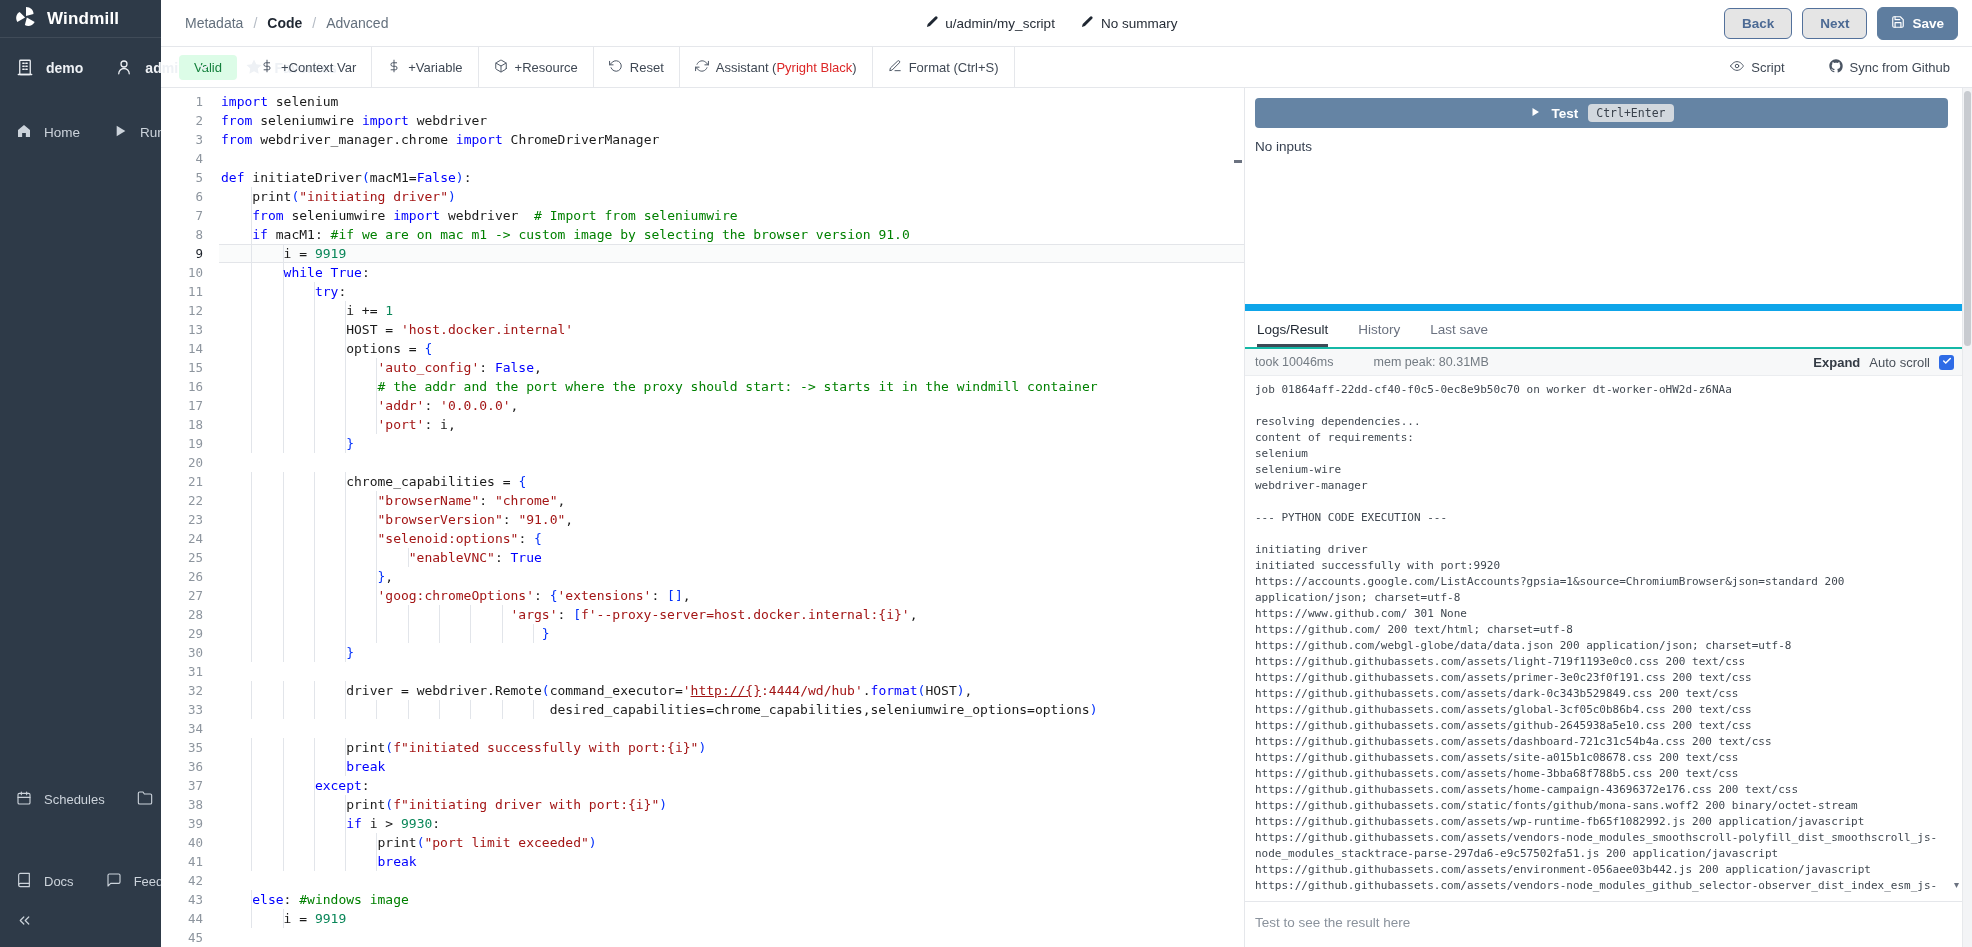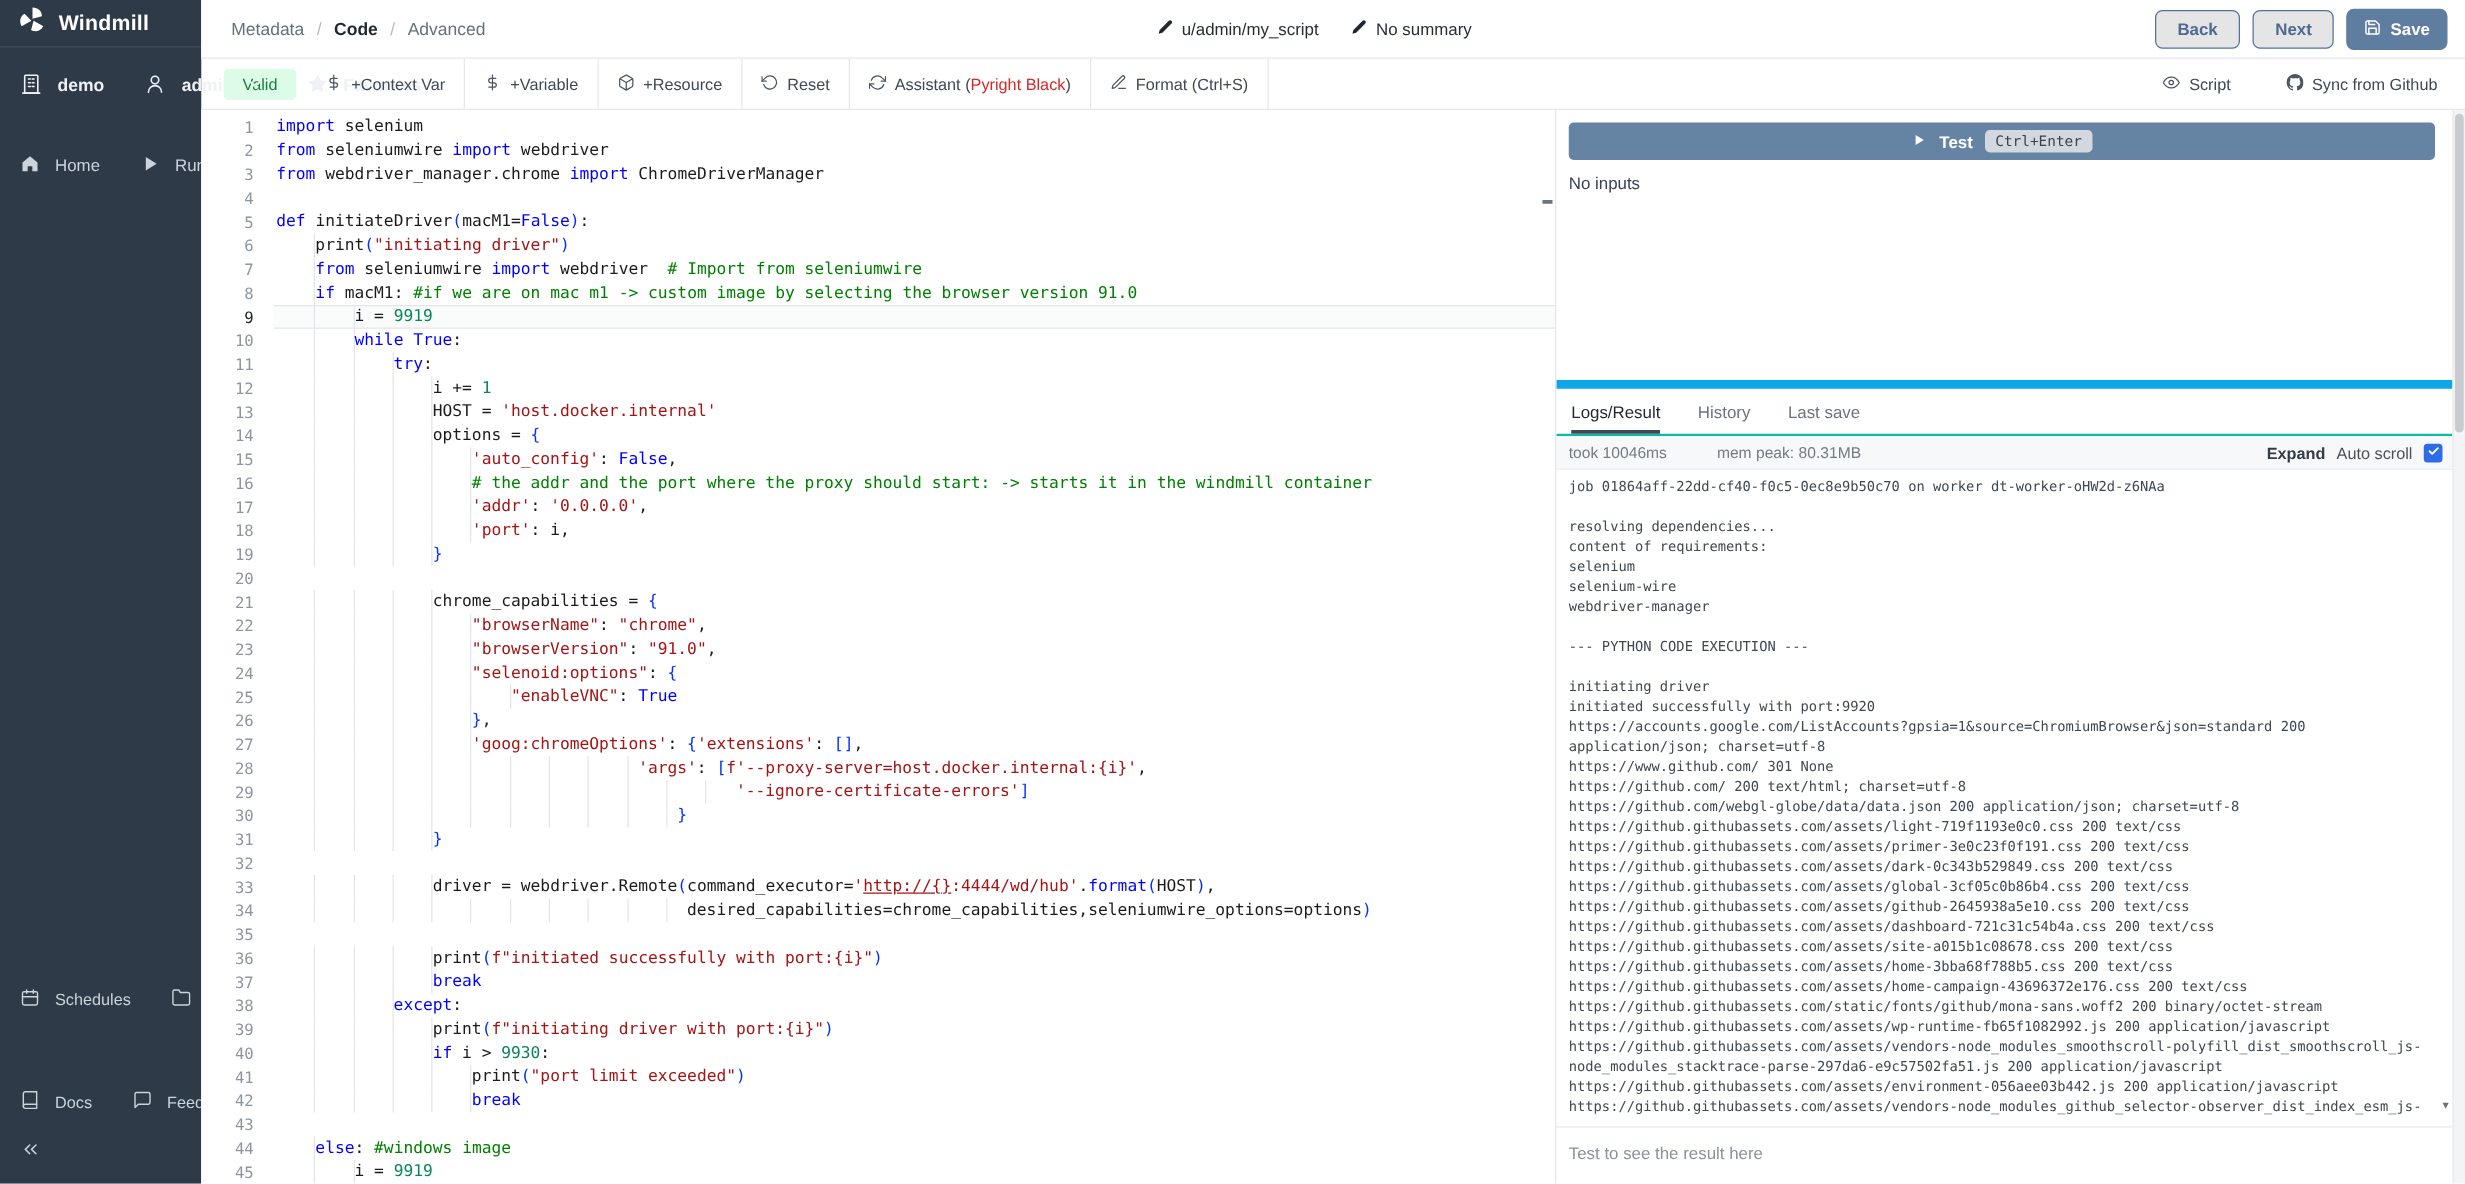--- a/index.html
+++ b/index.html
@@ -505,21 +505,20 @@
             <div class="cl"><span class="ig"></span><span class="ig"></span><span class="ig"></span><span class="ig"></span><span class="tk-br">}</span></div>
             <div class="cl"></div>
             <div class="cl"><span class="ig"></span><span class="ig"></span><span class="ig"></span><span class="ig"></span><span class="tk-tx">chrome_capabilities = </span><span class="tk-br">{</span></div>
             <div class="cl"><span class="ig"></span><span class="ig"></span><span class="ig"></span><span class="ig"></span><span class="ig"></span><span class="tk-st">"browserName"</span><span class="tk-tx">: </span><span class="tk-st">"chrome"</span><span class="tk-tx">,</span></div>
             <div class="cl"><span class="ig"></span><span class="ig"></span><span class="ig"></span><span class="ig"></span><span class="ig"></span><span class="tk-st">"browserVersion"</span><span class="tk-tx">: </span><span class="tk-st">"91.0"</span><span class="tk-tx">,</span></div>
             <div class="cl"><span class="ig"></span><span class="ig"></span><span class="ig"></span><span class="ig"></span><span class="ig"></span><span class="tk-st">"selenoid:options"</span><span class="tk-tx">: </span><span class="tk-br">{</span></div>
             <div class="cl"><span class="ig"></span><span class="ig"></span><span class="ig"></span><span class="ig"></span><span class="ig"></span><span class="ig"></span><span class="tk-st">"enableVNC"</span><span class="tk-tx">: </span><span class="tk-kw">True</span></div>
             <div class="cl"><span class="ig"></span><span class="ig"></span><span class="ig"></span><span class="ig"></span><span class="ig"></span><span class="tk-br">}</span><span class="tk-tx">,</span></div>
             <div class="cl"><span class="ig"></span><span class="ig"></span><span class="ig"></span><span class="ig"></span><span class="ig"></span><span class="tk-st">'goog:chromeOptions'</span><span class="tk-tx">: </span><span class="tk-br">{</span><span class="tk-st">'extensions'</span><span class="tk-tx">: </span><span class="tk-br">[]</span><span class="tk-tx">,</span></div>
             <div class="cl"><span class="ig"></span><span class="ig"></span><span class="ig"></span><span class="ig"></span><span class="ig"></span><span class="ig"></span><span class="ig"></span><span class="ig"></span><span class="ig"></span><span> </span><span class="tk-st">'args'</span><span class="tk-tx">: </span><span class="tk-br">[</span><span class="tk-st">f'--proxy-server=host.docker.internal:{i}'</span><span class="tk-tx">,</span></div>
-            <div class="cl"><span class="ig"></span><span class="ig"></span><span class="ig"></span><span class="ig"></span><span class="ig"></span><span class="ig"></span><span class="ig"></span><span class="ig"></span><span class="ig"></span><span class="ig"></span><span class="ig"></span><span>   </span><span class="tk-st">'--ignore-certificate-errors'</span><span class="tk-br">]</span></div>
             <div class="cl"><span class="ig"></span><span class="ig"></span><span class="ig"></span><span class="ig"></span><span class="ig"></span><span class="ig"></span><span class="ig"></span><span class="ig"></span><span class="ig"></span><span class="ig"></span><span> </span><span class="tk-br">}</span></div>
             <div class="cl"><span class="ig"></span><span class="ig"></span><span class="ig"></span><span class="ig"></span><span class="tk-br">}</span></div>
             <div class="cl"></div>
             <div class="cl"><span class="ig"></span><span class="ig"></span><span class="ig"></span><span class="ig"></span><span class="tk-tx">driver = webdriver.Remote</span><span class="tk-br">(</span><span class="tk-tx">command_executor=</span><span class="tk-st">'</span><span class="tk-lk">http://{}</span><span class="tk-st">:4444/wd/hub'</span><span class="tk-tx">.</span><span class="tk-fn">format</span><span class="tk-br">(</span><span class="tk-tx">HOST</span><span class="tk-br">)</span><span class="tk-tx">,</span></div>
             <div class="cl"><span class="ig"></span><span class="ig"></span><span class="ig"></span><span class="ig"></span><span class="ig"></span><span class="ig"></span><span class="ig"></span><span class="ig"></span><span class="ig"></span><span class="ig"></span><span>  </span><span class="tk-tx">desired_capabilities=chrome_capabilities,seleniumwire_options=options</span><span class="tk-br">)</span></div>
             <div class="cl"></div>
             <div class="cl"><span class="ig"></span><span class="ig"></span><span class="ig"></span><span class="ig"></span><span class="tk-tx">print</span><span class="tk-br">(</span><span class="tk-st">f"initiated successfully with port:{i}"</span><span class="tk-br">)</span></div>
             <div class="cl"><span class="ig"></span><span class="ig"></span><span class="ig"></span><span class="ig"></span><span class="tk-kw">break</span></div>
             <div class="cl"><span class="ig"></span><span class="ig"></span><span class="ig"></span><span class="tk-kw">except</span><span class="tk-tx">:</span></div>
             <div class="cl"><span class="ig"></span><span class="ig"></span><span class="ig"></span><span class="ig"></span><span class="tk-tx">print</span><span class="tk-br">(</span><span class="tk-st">f"initiating driver with port:{i}"</span><span class="tk-br">)</span></div>

